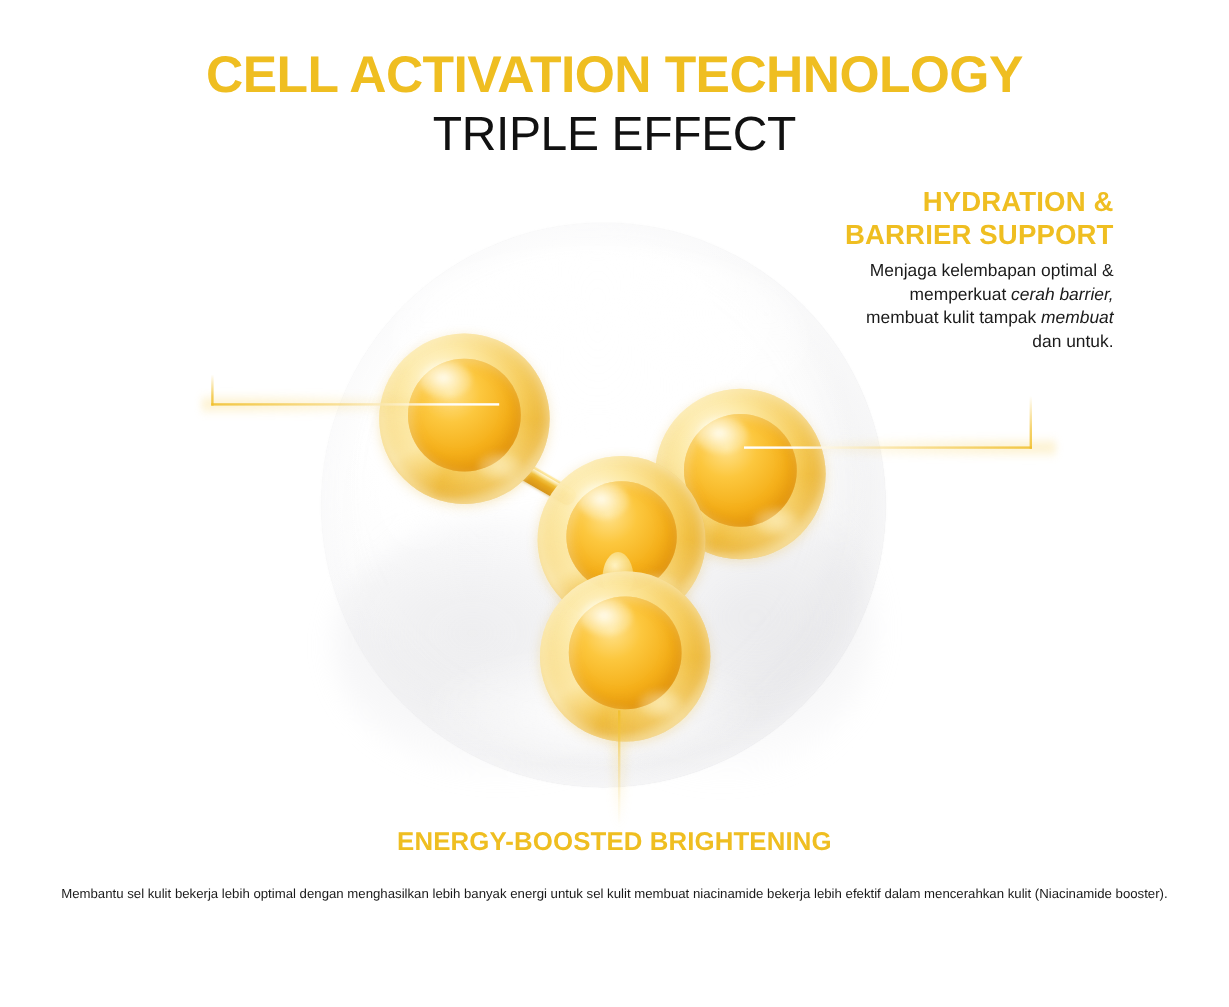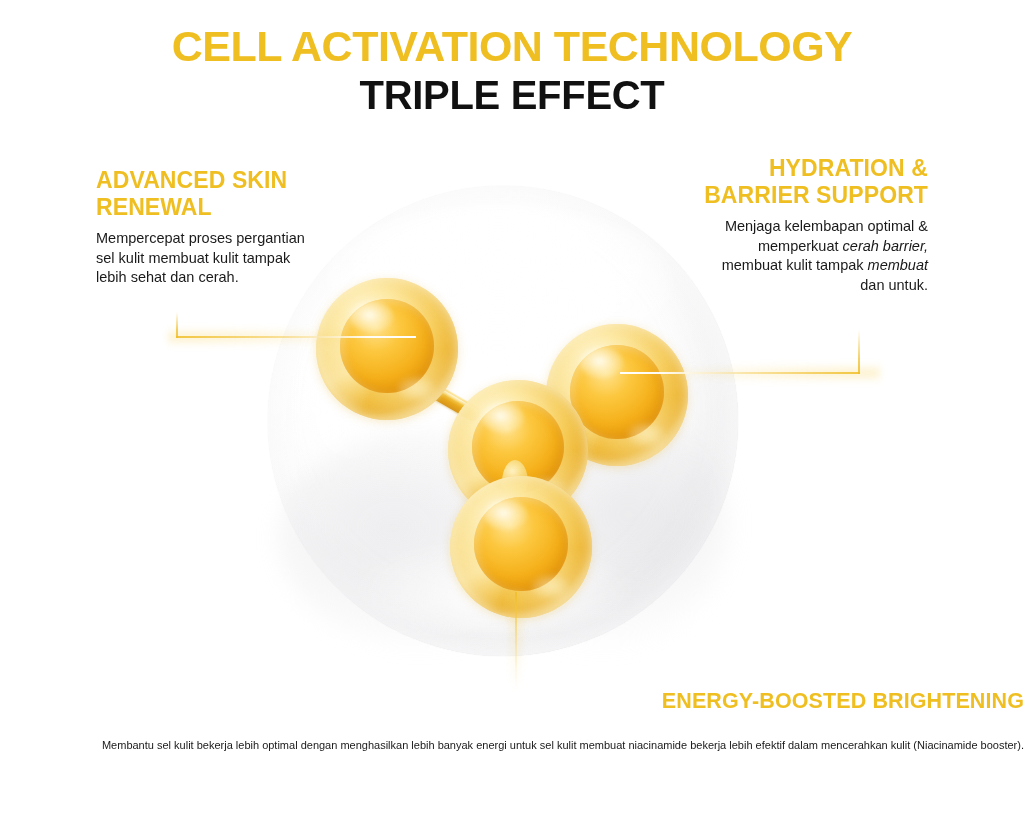--- a/index.html
+++ b/index.html
@@ -10,29 +10,29 @@
     position:relative; overflow:hidden;
     font-family:"Liberation Sans", sans-serif;
     color:#1a1a1a;
     -webkit-font-smoothing:antialiased;
   }
 
   #stage { position:absolute; inset:0; }
 
   
   .title-block {
-    position:absolute; top:21px; left:0; width:1024px;
+    position:absolute; top:38px; left:0; width:1024px;
     text-align:center;
   }
   .title-line1 {
     font-size:43px; font-weight:bold; letter-spacing:-0.5px;
     color:#EFBE21; line-height:50px; white-space:nowrap;
   }
   .title-line2 {
-    font-size:40px; font-weight:bold; letter-spacing:-0.3px;
+    font-size:40px; font-weight:normal; letter-spacing:-0.3px;
     color:#111111; line-height:48px; white-space:nowrap;
   }
 
   
   .callout { position:absolute; }
   .callout h3 {
     color:#EFBE21; font-weight:bold; font-size:23px;
     line-height:27px; letter-spacing:0.1px;
   }
   .callout p {
@@ -41,21 +41,21 @@
   }
   .callout p em { font-style:italic; }
 
   #callout-left  { left:96px;  top:167px; width:215px; text-align:left; }
   #callout-left p { margin-top:8px; }
 
   #callout-right { right:96px; top:155px; width:230px; text-align:right; }
   #callout-right p { margin-top:8px; }
 
   #callout-bottom {
-    left:0; top:688px; width:1024px; text-align:right;
+    left:0; top:688px; width:1024px; text-align:center;
   }
   #callout-bottom h3 { font-size:21.5px; line-height:26px; }
   #callout-bottom p { margin-top:21px; font-size:11px; line-height:20px; }
 
   
   .connector { position:absolute; pointer-events:none; }
 
   
   #conn-left-v {
     left:176px; top:312px; width:2px; height:26px;
@@ -294,24 +294,20 @@
   <div class="connector" id="conn-left-v"></div>
   <div class="connector" id="conn-left-h"></div>
 
   <div class="connector" id="conn-right-glow"></div>
   <div class="connector" id="conn-right-h"></div>
   <div class="connector" id="conn-right-v"></div>
 
   <div class="connector" id="conn-bottom-glow"></div>
   <div class="connector" id="conn-bottom-v"></div>
 
-  <div class="callout" id="callout-left">
-    <h3>ADVANCED SKIN RENEWAL</h3>
-    <p>Mempercepat proses pergantian sel kulit membuat kulit tampak lebih sehat dan cerah.</p>
-  </div>
 
   <div class="callout" id="callout-right">
     <h3>HYDRATION &amp; BARRIER SUPPORT</h3>
     <p><span>Menjaga kelembapan optimal &amp; memperkuat </span><em>cerah barrier,</em><span> membuat kulit tampak </span><em>membuat</em><span> dan untuk.</span></p>
   </div>
 
   <div class="callout" id="callout-bottom">
     <h3>ENERGY-BOOSTED BRIGHTENING</h3>
     <p>Membantu sel kulit bekerja lebih optimal dengan menghasilkan lebih banyak energi untuk sel kulit membuat niacinamide bekerja lebih efektif dalam mencerahkan kulit (Niacinamide booster).</p>
   </div>

